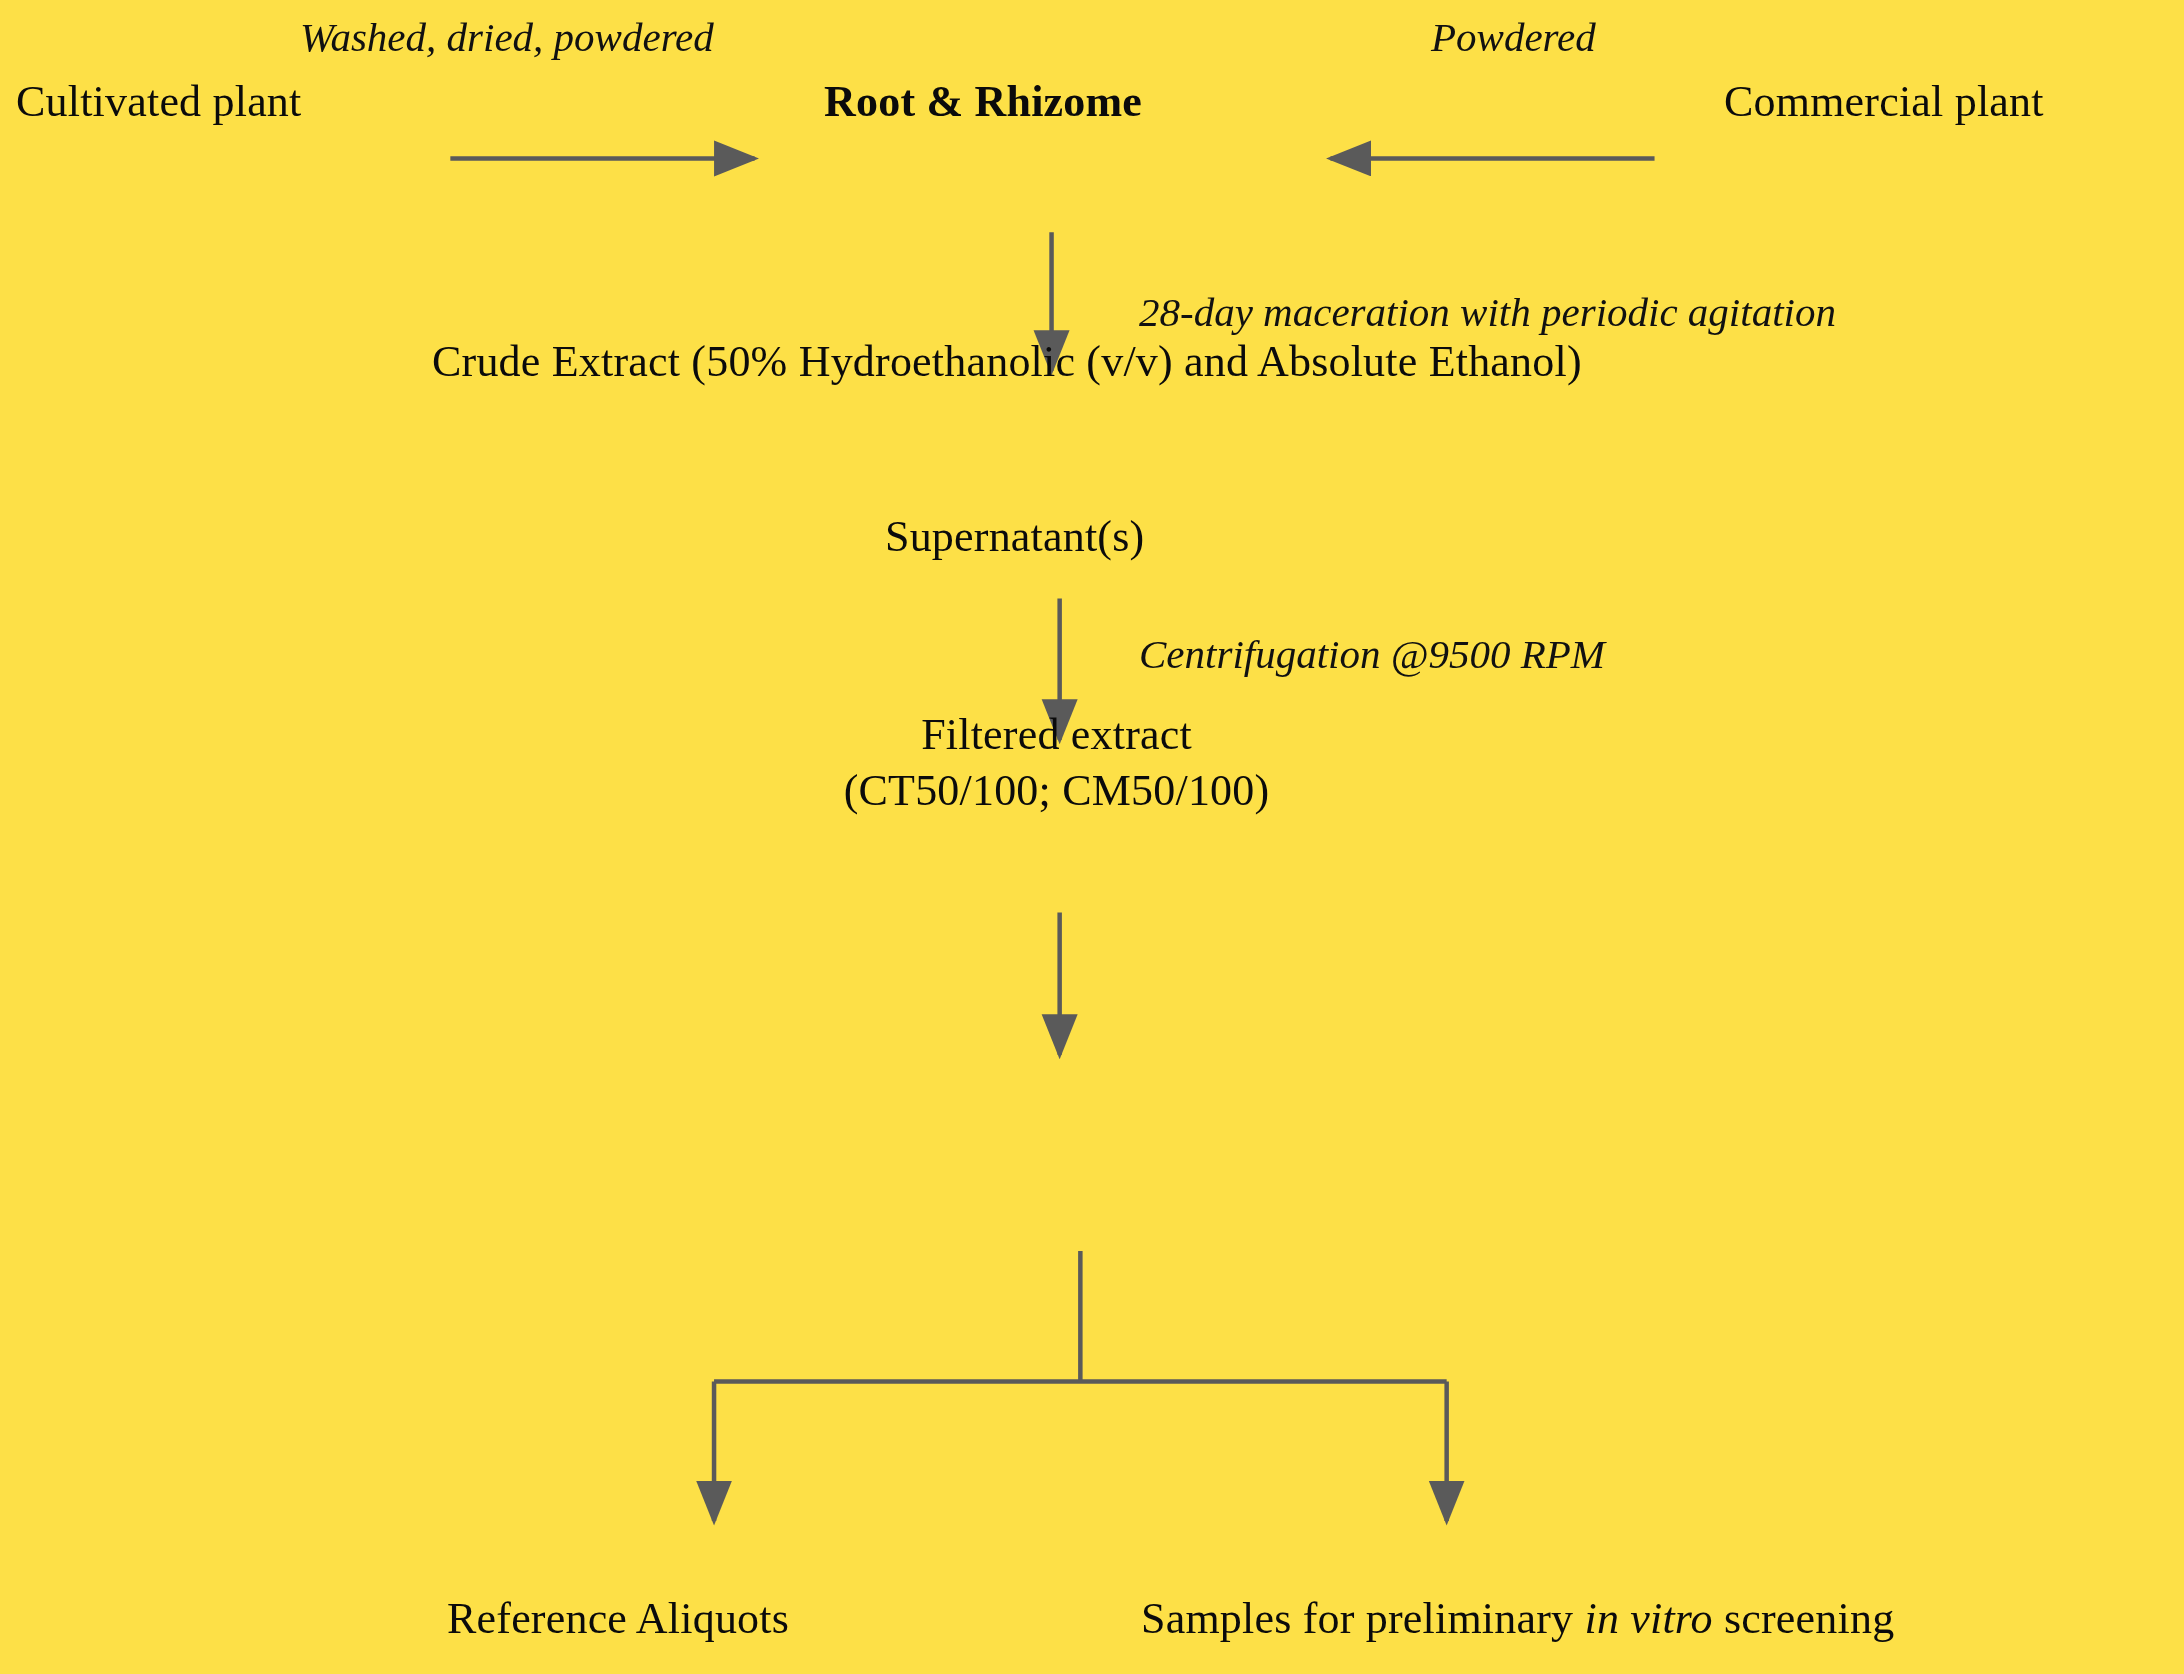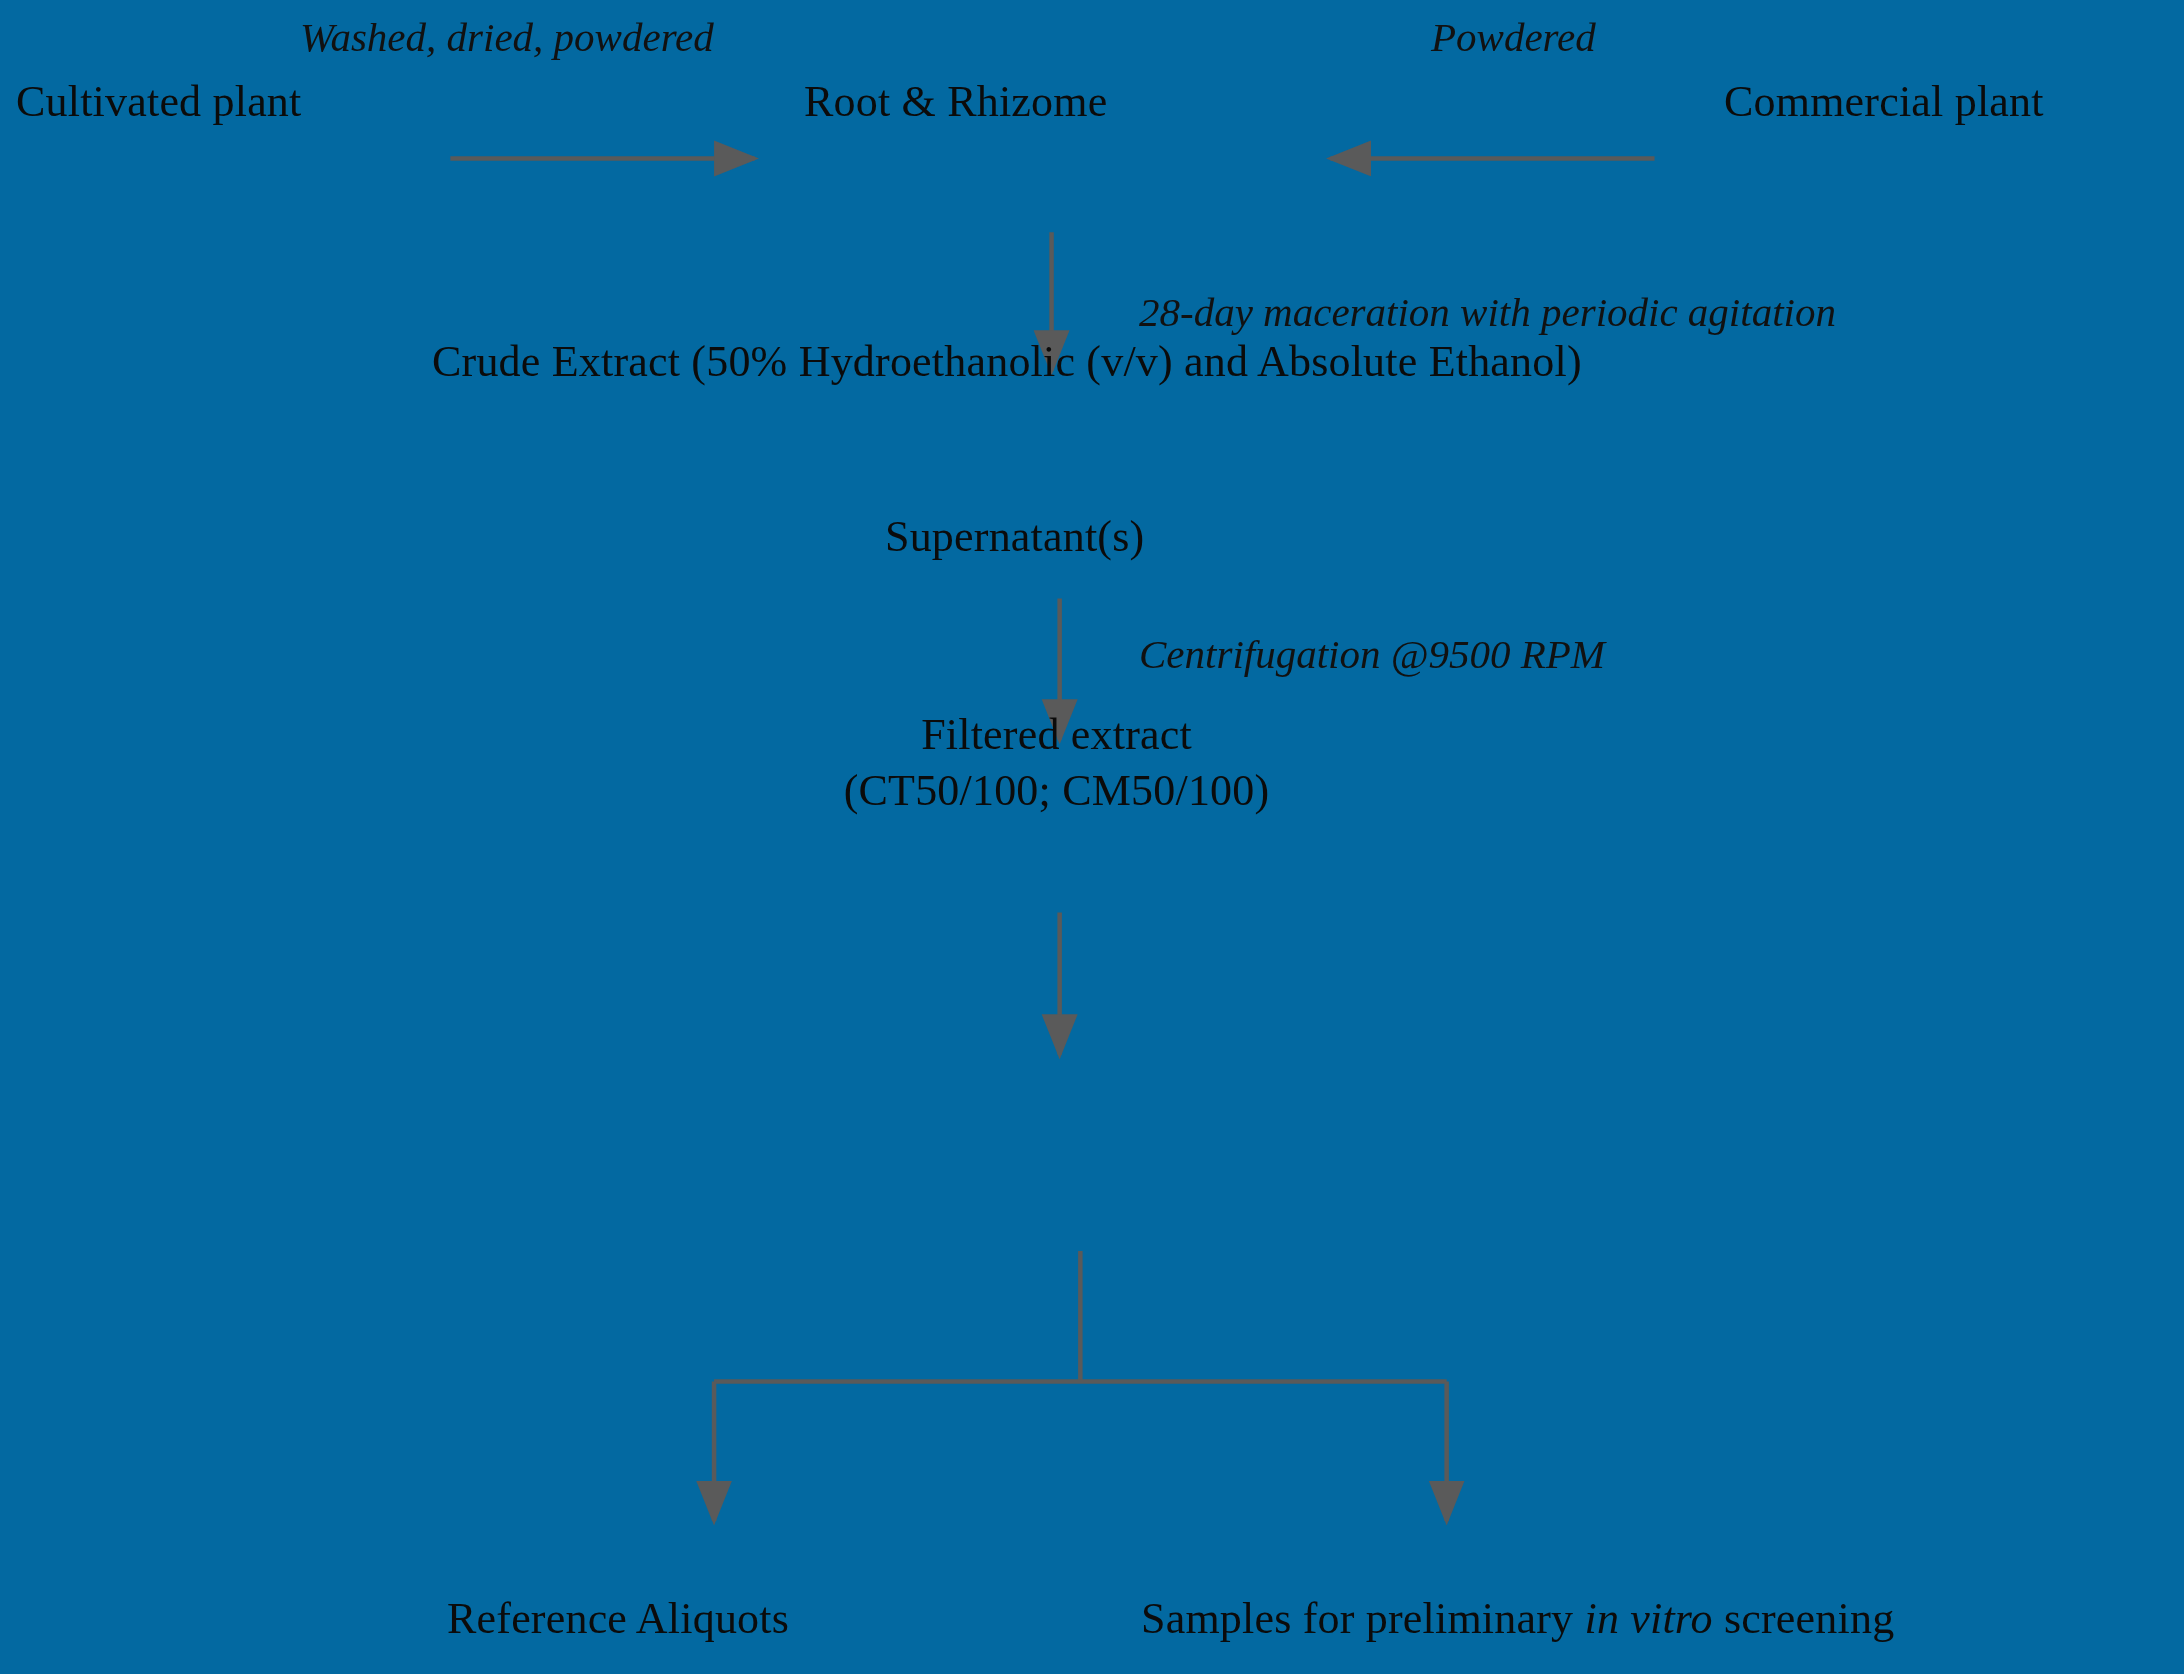--- a/index.html
+++ b/index.html
@@ -4,21 +4,21 @@
 <style>
   html, body {
     margin: 0;
     padding: 0;
     background: #ffffff;
   }
   #page {
     position: relative;
     width: 2185px;
     height: 1674px;
-    background: #0369a1;
+    background: #fde047;
     overflow: hidden;
     font-family: "Liberation Serif", "DejaVu Serif", serif;
     color: #0b0b0b;
   }
   svg.edges {
     position: absolute;
     left: 0;
     top: 0;
     width: 2185px;
     height: 1674px;
@@ -40,21 +40,21 @@
     font-style: italic;
     font-size: 41px;
     line-height: 1.2;
     color: #111111;
   }
   .center { text-align: center; }
   .ital { font-style: italic; }
 
   
   #node-cultivated-plant { left: 16px;  top: 74px;  }
-  #node-root-rhizome     { left: 804px; top: 74px;  }
+  #node-root-rhizome     { left: 824px; top: 74px; font-weight: bold;  }
   #node-commercial-plant { left: 1724px;top: 74px;  }
   #node-crude-extract    { left: 432px; top: 288px; margin-top: 46px; }
   #node-supernatant      { left: 885px; top: 509px; }
   #node-filtered-extract { left: 754px; top: 707px; width: 605px; }
   #node-reference-aliquots { left: 447px; top: 1591px; }
   #node-samples-screening  { left: 1141px;top: 1591px; }
 
   
   #label-washed-dried   { left: 300px;  top: 12.6px;  }
   #label-powdered       { left: 1431px; top: 12.6px;  }

